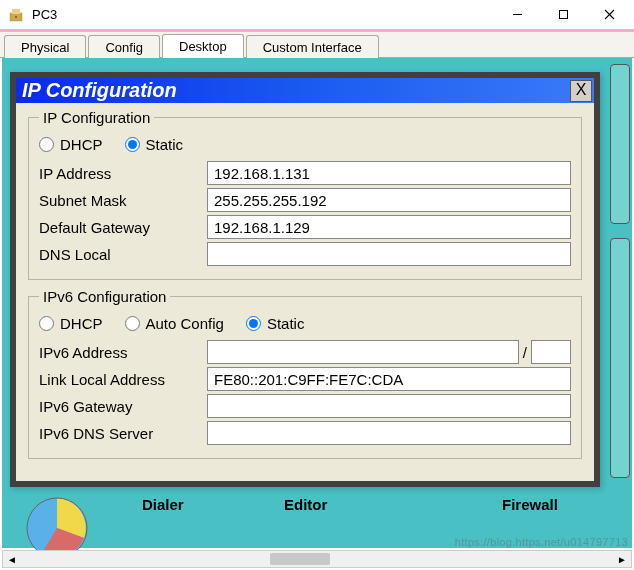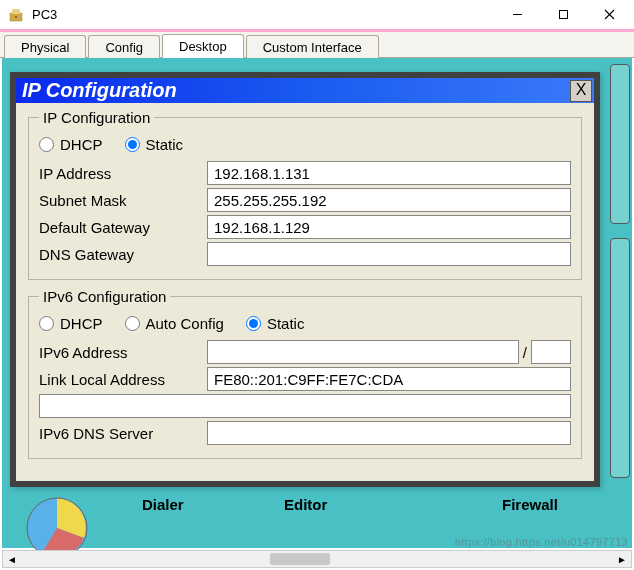--- a/index.html
+++ b/index.html
@@ -284,21 +284,21 @@
         </div>
         <div class="form-row">
           <span class="lbl">Subnet Mask</span>
           <input type="text" value="255.255.255.192" style="">
         </div>
         <div class="form-row">
           <span class="lbl">Default Gateway</span>
           <input type="text" value="192.168.1.129" style="">
         </div>
         <div class="form-row">
-          <span class="lbl">DNS Gateway</span>
+          <span class="lbl">DNS Local</span>
           <input type="text" value="" style="">
         </div>
       </fieldset>
 
       <fieldset>
         <legend>IPv6 Configuration</legend>
         <div class="radio-row">
           <label>
             <input type="radio" name="ipv6mode" style="">
             <span>DHCP</span>
@@ -316,20 +316,21 @@
           <span class="lbl">IPv6 Address</span>
           <input type="text" value="" style="">
           <span class="slash">/</span>
           <input type="text" class="slashbox" value="" style="">
         </div>
         <div class="form-row">
           <span class="lbl">Link Local Address</span>
           <input type="text" value="FE80::201:C9FF:FE7C:CDA" style="">
         </div>
         <div class="form-row">
+          <span class="lbl">IPv6 Gateway</span>
           <input type="text" value="" style="">
         </div>
         <div class="form-row">
           <span class="lbl">IPv6 DNS Server</span>
           <input type="text" value="" style="">
         </div>
       </fieldset>
 
     </div>
   </div>

